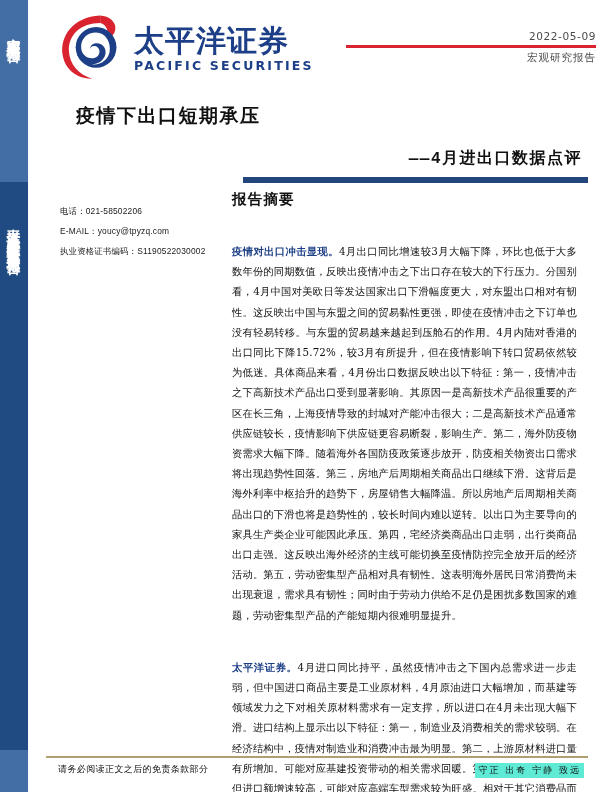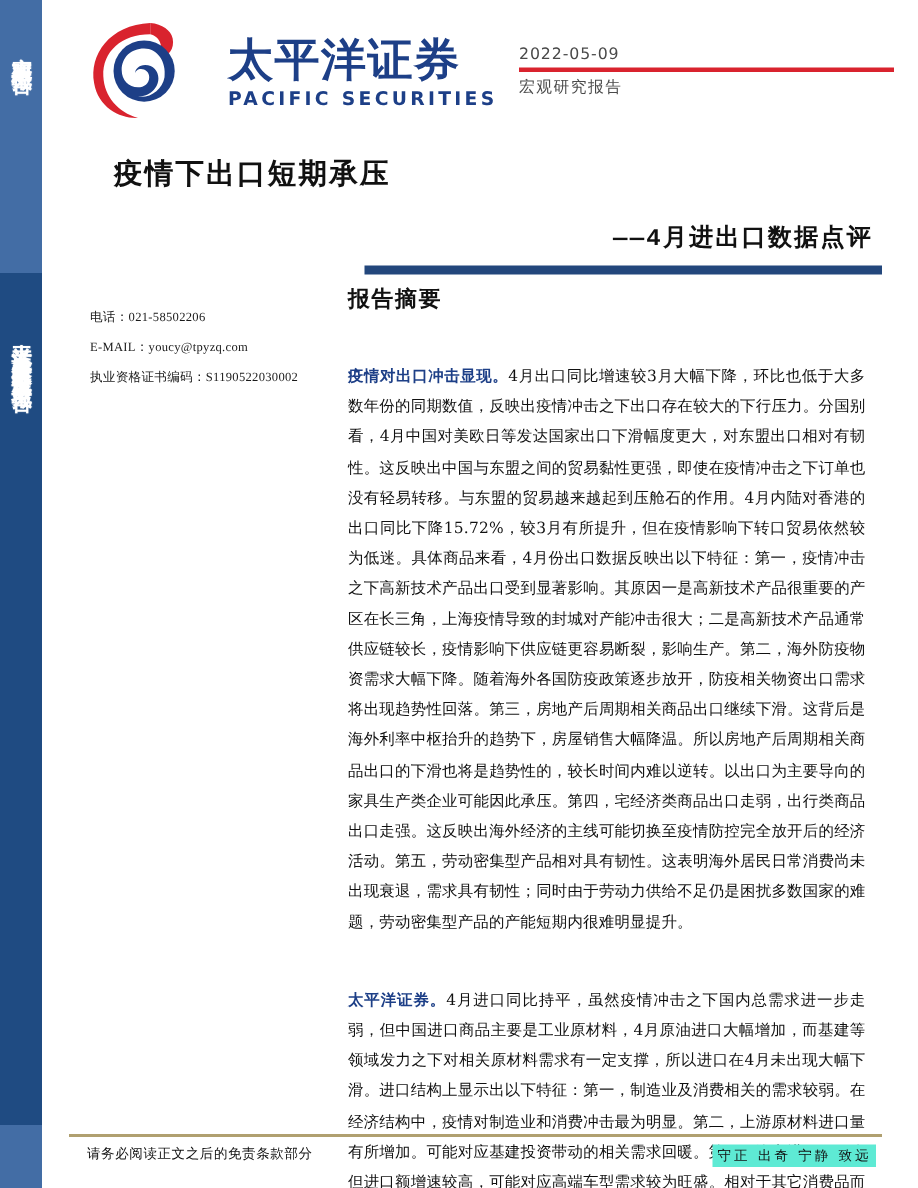--- a/index.html
+++ b/index.html
@@ -67,21 +67,21 @@
     top: 0;
     width: 584px;
     height: 95px;
   }
   #logo-block {
     position: absolute;
     left: 30px;
     top: 12px;
     display: flex;
     align-items: center;
-    gap: 24px;
+    gap: 6px;
   }
   #logo-mark {
     width: 68px;
     height: 68px;
     position: relative;
     flex: none;
   }
   #logo-words {
     display: flex;
     flex-direction: column;
@@ -104,20 +104,21 @@
     color: #1d3f87;
     letter-spacing: 2.2px;
     margin-top: 1px;
   }
 
   #header-right {
     position: absolute;
     right: 16px;
     top: 30px;
     width: 250px;
+    text-align: right;
   }
   #header-date {
     font-size: 10.5px;
     color: #4a4a4a;
     letter-spacing: 0.6px;
     font-family: "DejaVu Sans", "Liberation Sans", sans-serif;
   }
   #header-rule {
     height: 3px;
     background: #d9232e;
@@ -169,21 +170,21 @@
   }
   #analyst-name {
     font-family: "DejaVu Serif", "Liberation Serif", serif;
     font-weight: bold;
     font-size: 11px;
     color: #111;
     letter-spacing: 0.5px;
     margin-bottom: 9px;
   }
   .analyst-row {
-    font-family: Liberation Serif, serif;
+    font-family: Liberation Sans, sans-serif;
     font-size: 8.4px;
     color: #1a1a1a;
     letter-spacing: 0.2px;
     margin-bottom: 9px;
     white-space: nowrap;
   }
 
   
   #body-col {
     position: absolute;

